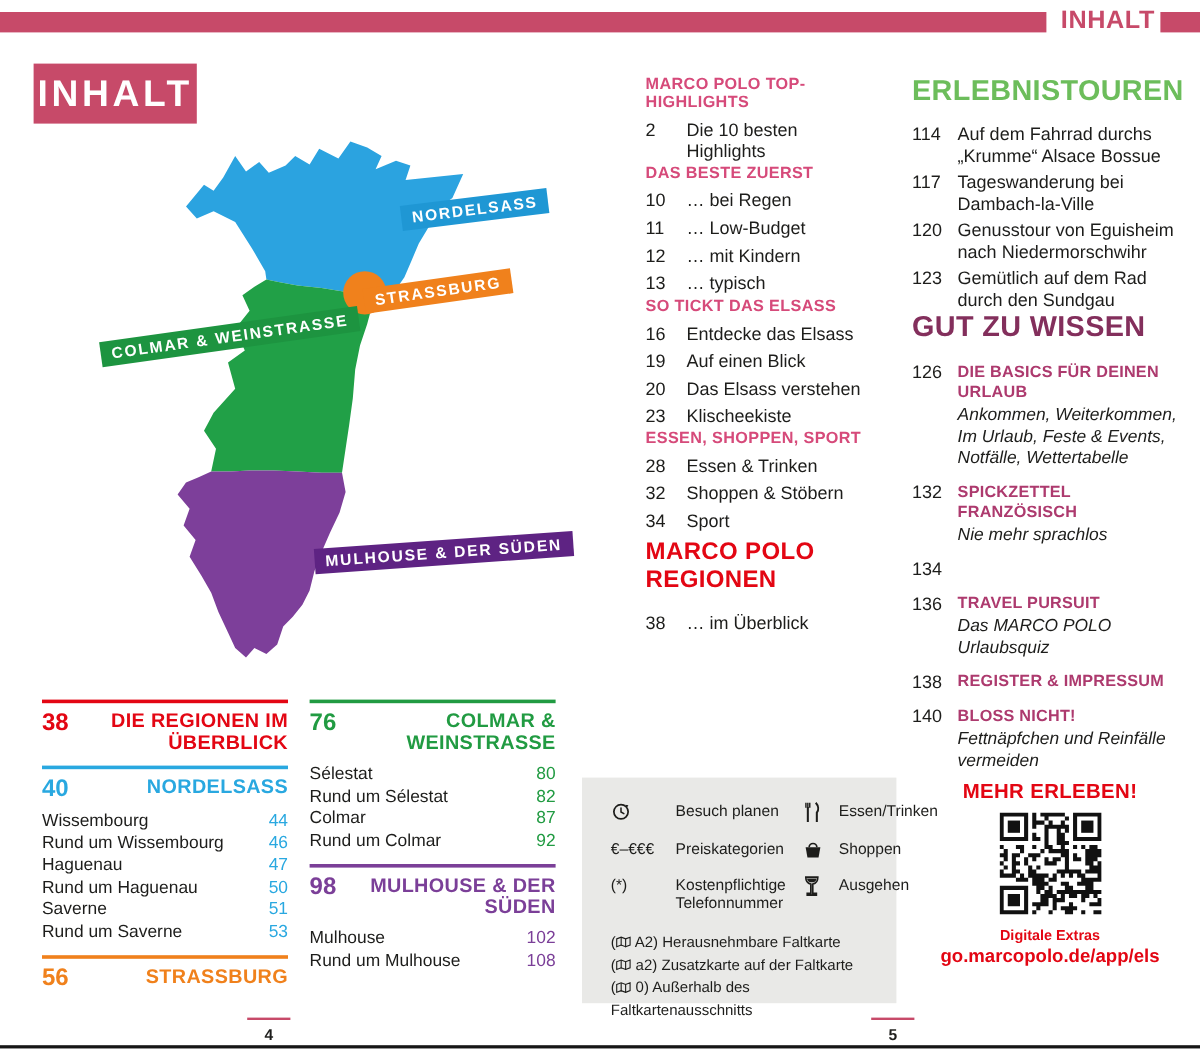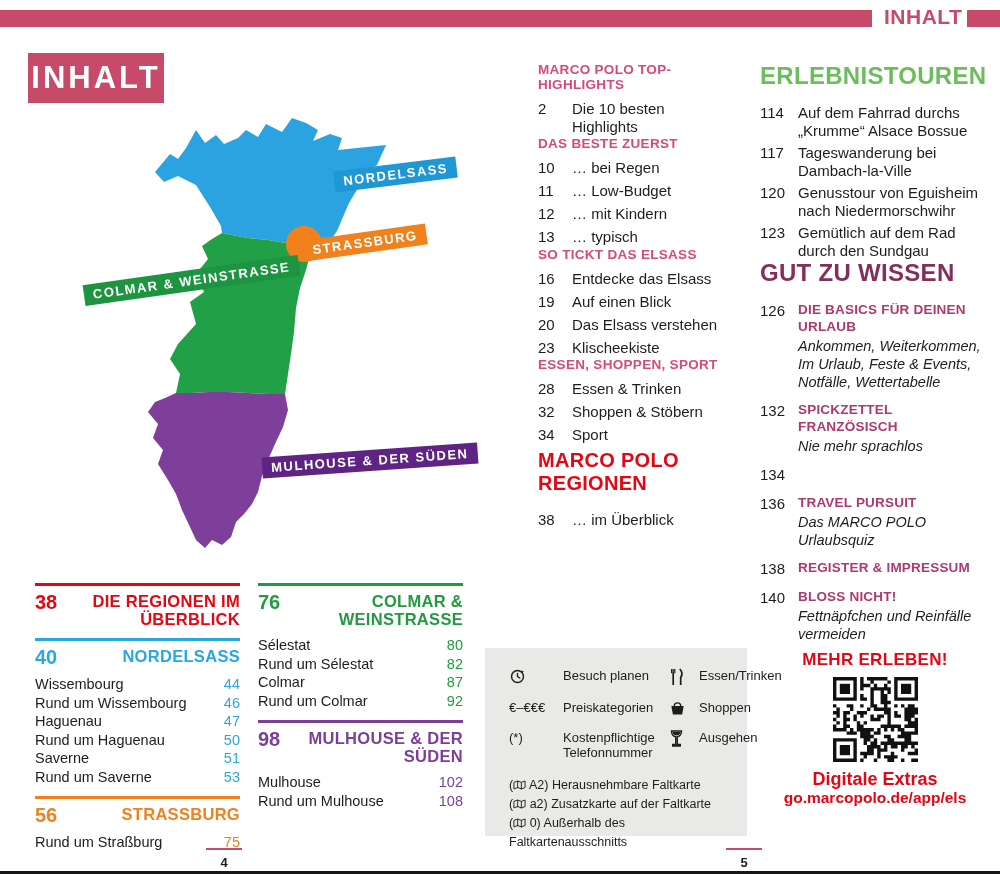--- a/index.html
+++ b/index.html
@@ -74,21 +74,21 @@
            font-size:13px;line-height:15px;align-items:start;}
   .lg-sym{font-size:13px;}
   .lg-notes{margin-top:16px;font-size:12.5px;line-height:19px;}
   .lg-note svg{vertical-align:-1px;}
   .lg-ic svg{display:block;}
 
   
   .promo{left:772px;top:650px;width:206px;text-align:center;color:var(--red);}
   .promo-h{font-size:17px;font-weight:bold;line-height:19px;letter-spacing:.3px;}
   .qr-wrap{width:85px;height:85px;margin:8px auto 7px;}
-  .promo-extras{font-size:18px;font-weight:bold;line-height:20px;}
+  .promo-extras{font-size:12px;font-weight:bold;line-height:20px;}
   .promo-url{font-size:15.5px;font-weight:bold;}
 
   
   .foot{position:absolute;width:44px;text-align:center;top:848px;}
   .foot-line{width:36px;height:2px;background:var(--pink);margin:0 auto 5px;}
   .foot-num{font-size:13px;font-weight:bold;}
   .foot-l{left:202px;} .foot-r{left:722px;}
   .bottom-line{left:0;top:871px;width:1000px;height:3px;background:#161616;}
 </style>
 </head>
@@ -288,26 +288,20 @@
           <span>Rund um Saverne</span>
           <span class="c-blue">53</span>
         </div>
       </div>
     </div>
     <div class="ri-sec">
       <div class="ri-rule bg-orange"></div>
       <div class="ri-head c-orange">
         <span class="ri-num">56</span>
         <span class="ri-title">STRASSBURG</span>
-      </div>
-      <div class="ri-items">
-        <div class="ri-row">
-          <span>Rund um Straßburg</span>
-          <span class="c-orange">75</span>
-        </div>
       </div>
     </div>
   </div>
 
   <div class="abs ri ri-c2">
     <div class="ri-sec">
       <div class="ri-rule bg-green"></div>
       <div class="ri-head c-green">
         <span class="ri-num">76</span>
         <span class="ri-title">COLMAR &amp; WEINSTRASSE</span>

